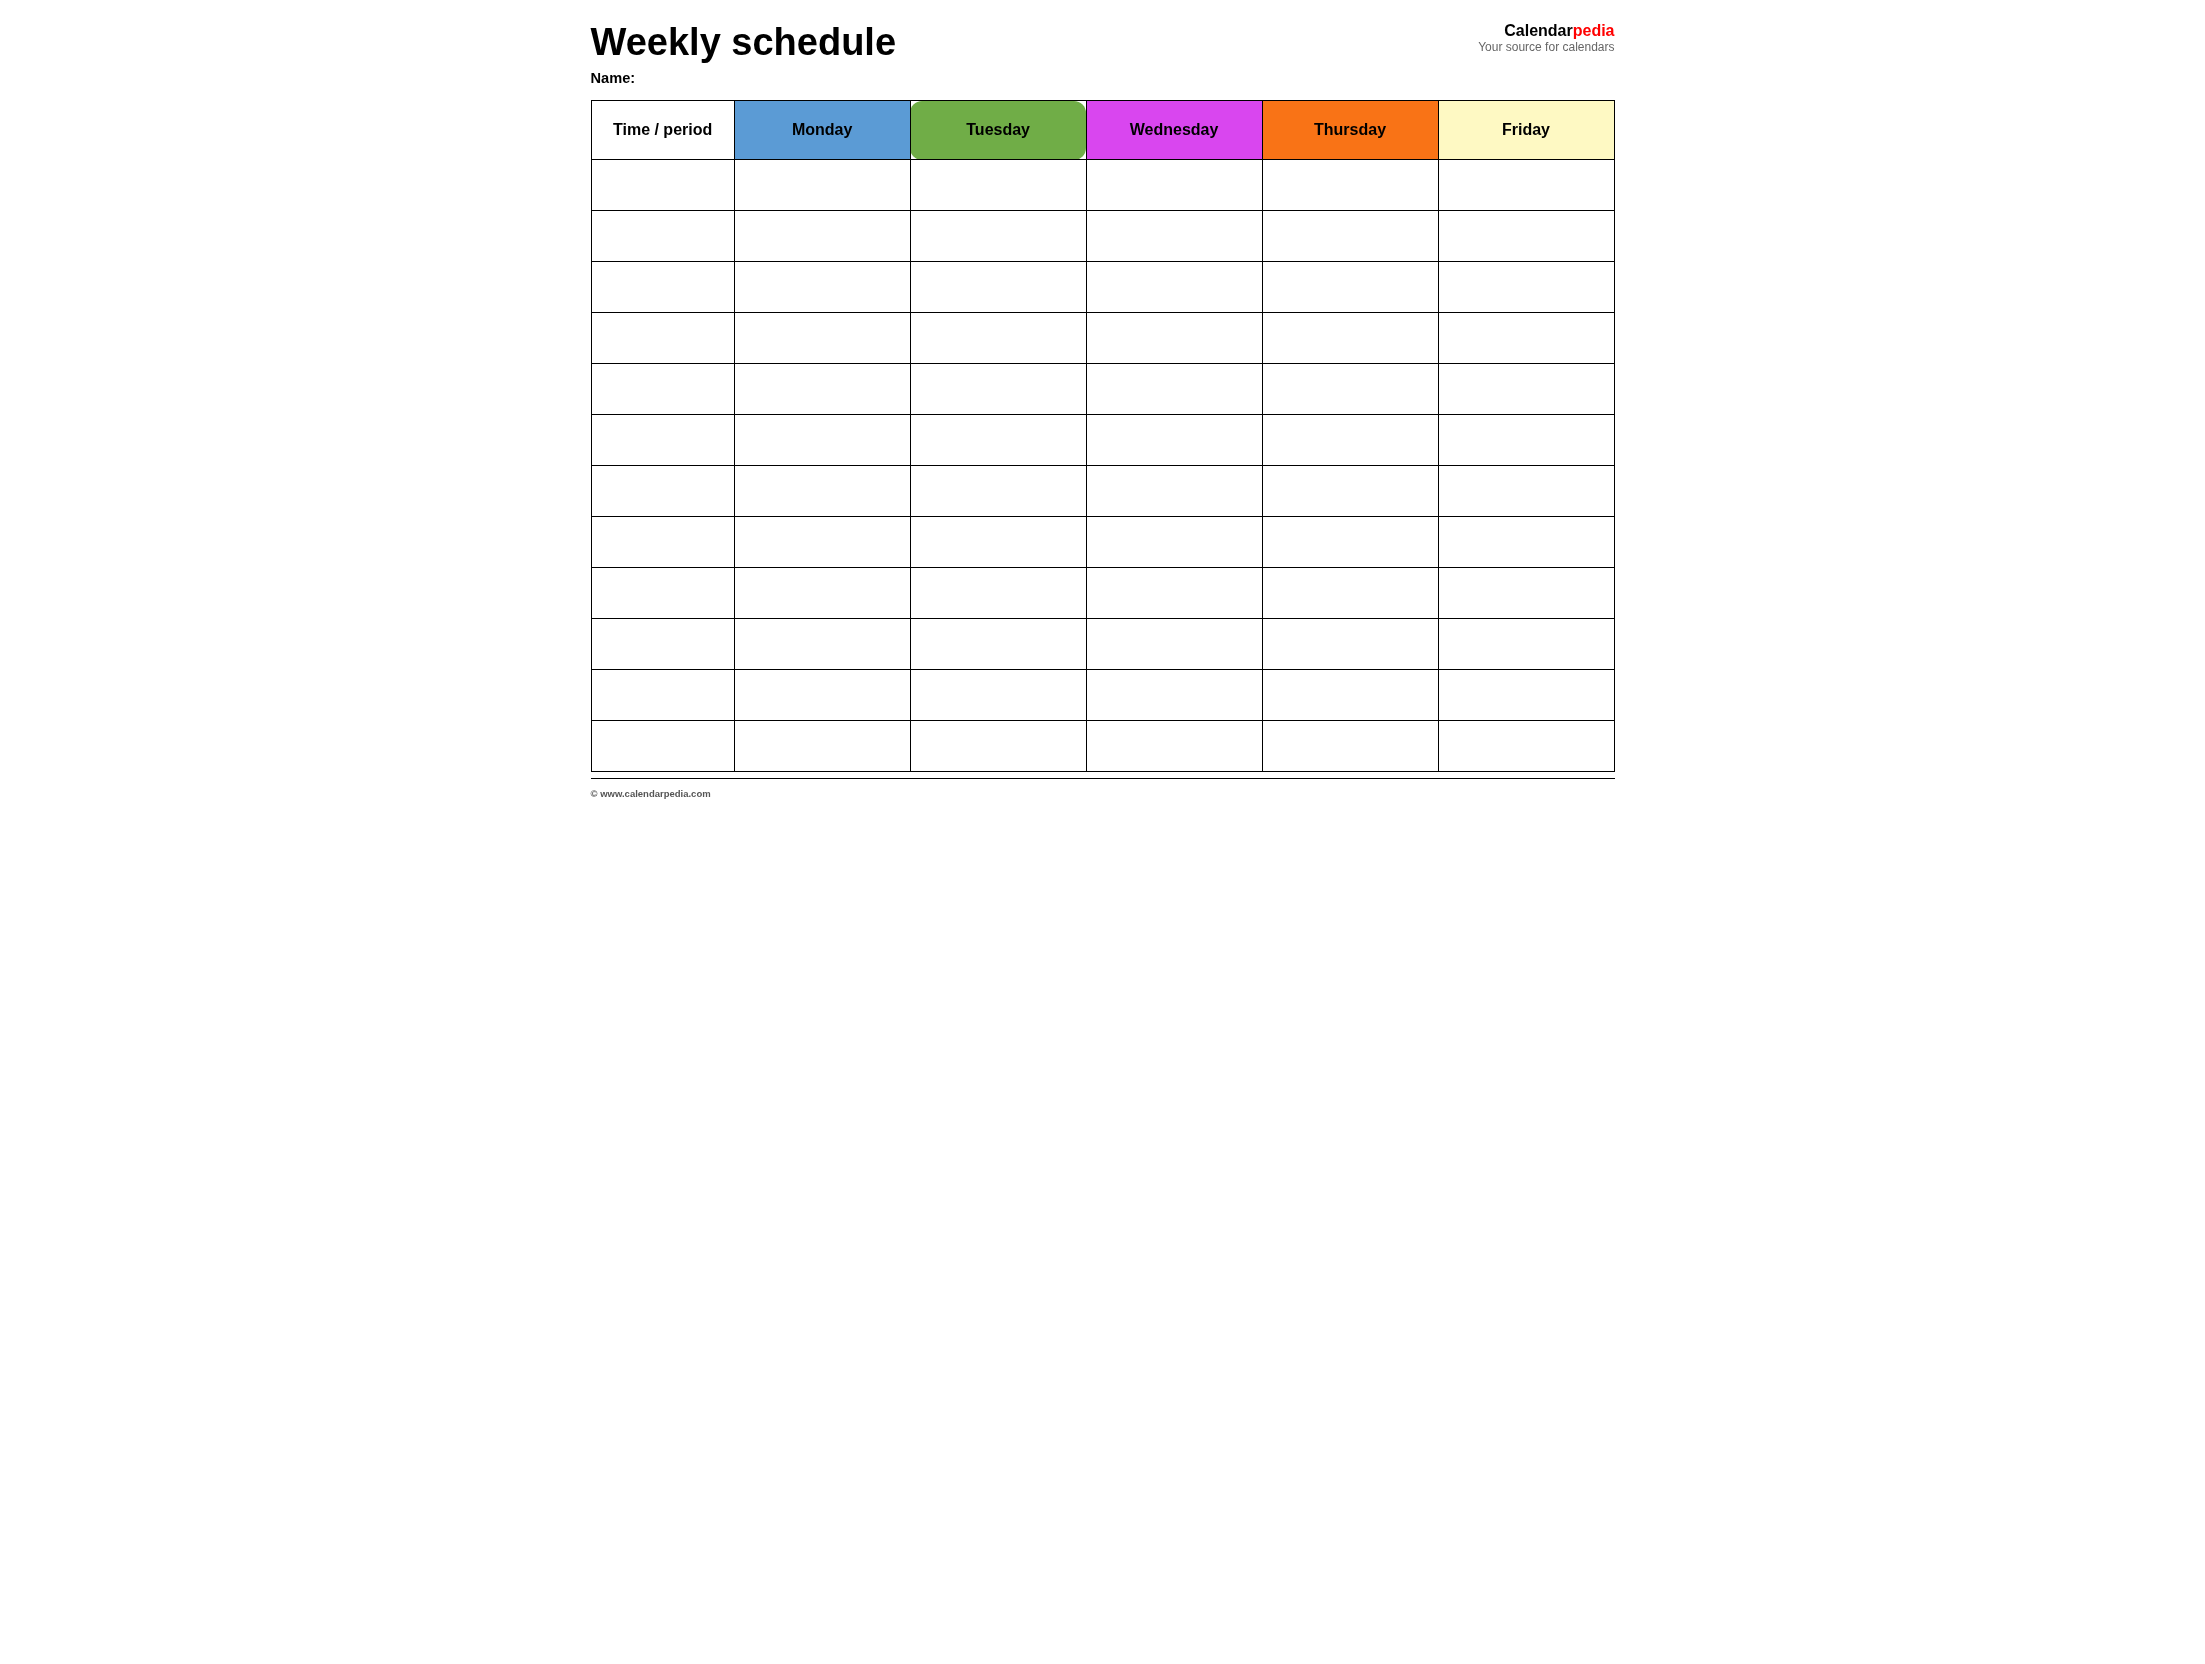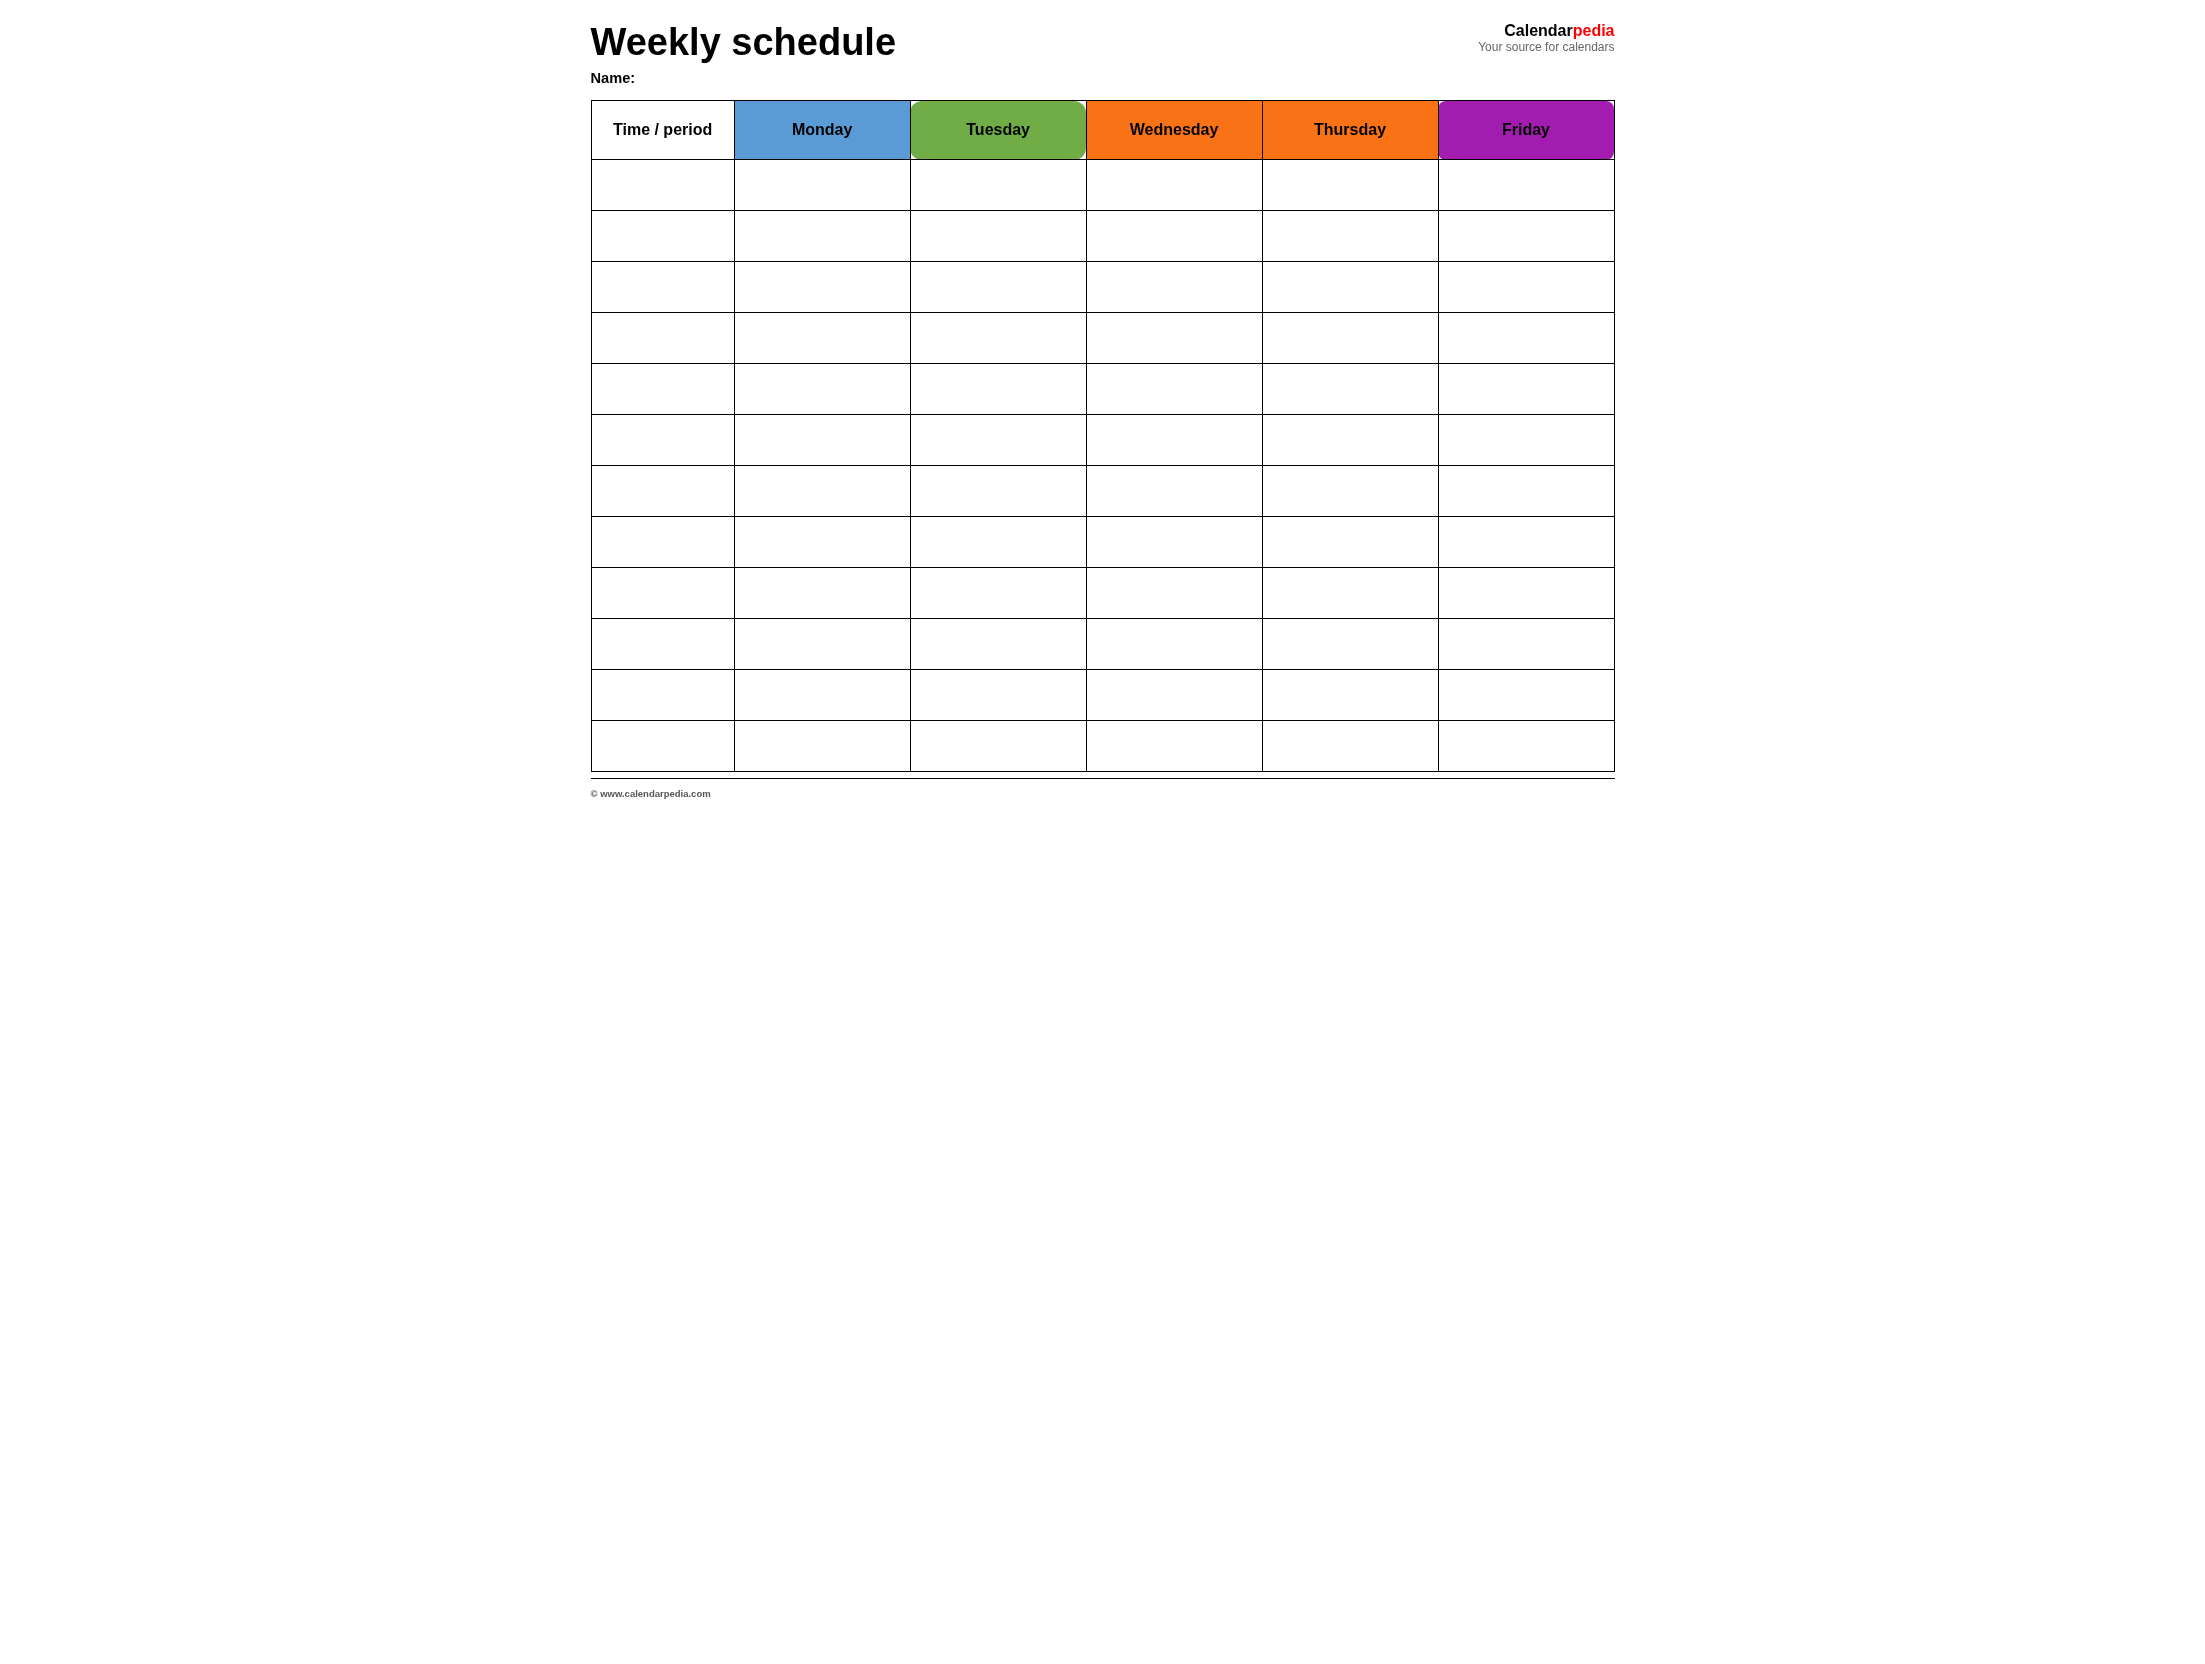--- a/index.html
+++ b/index.html
@@ -106,33 +106,32 @@
       width: 17.2%;
     }
 
     .col-tuesday {
       background: #70ad47;
       width: 17.2%;
       border-radius: 12px;
     }
 
     .col-wednesday {
-      background: #f97316;
+      background: #d946ef;
       width: 17.2%;
     }
 
     .col-thursday {
       background: #f97316;
       width: 17.2%;
     }
 
     .col-friday {
-      background: #a21caf;
-      width: 17.2%;
-      border-radius: 8px;
+      background: #fef9c3;
+      width: 17.2%;
     }
 
     .schedule-table td {
       background: #ffffff;
     }
 
     .footer-text {
       margin-top: 8.8px;
       font-size: 9.5px;
       color: #555555;

